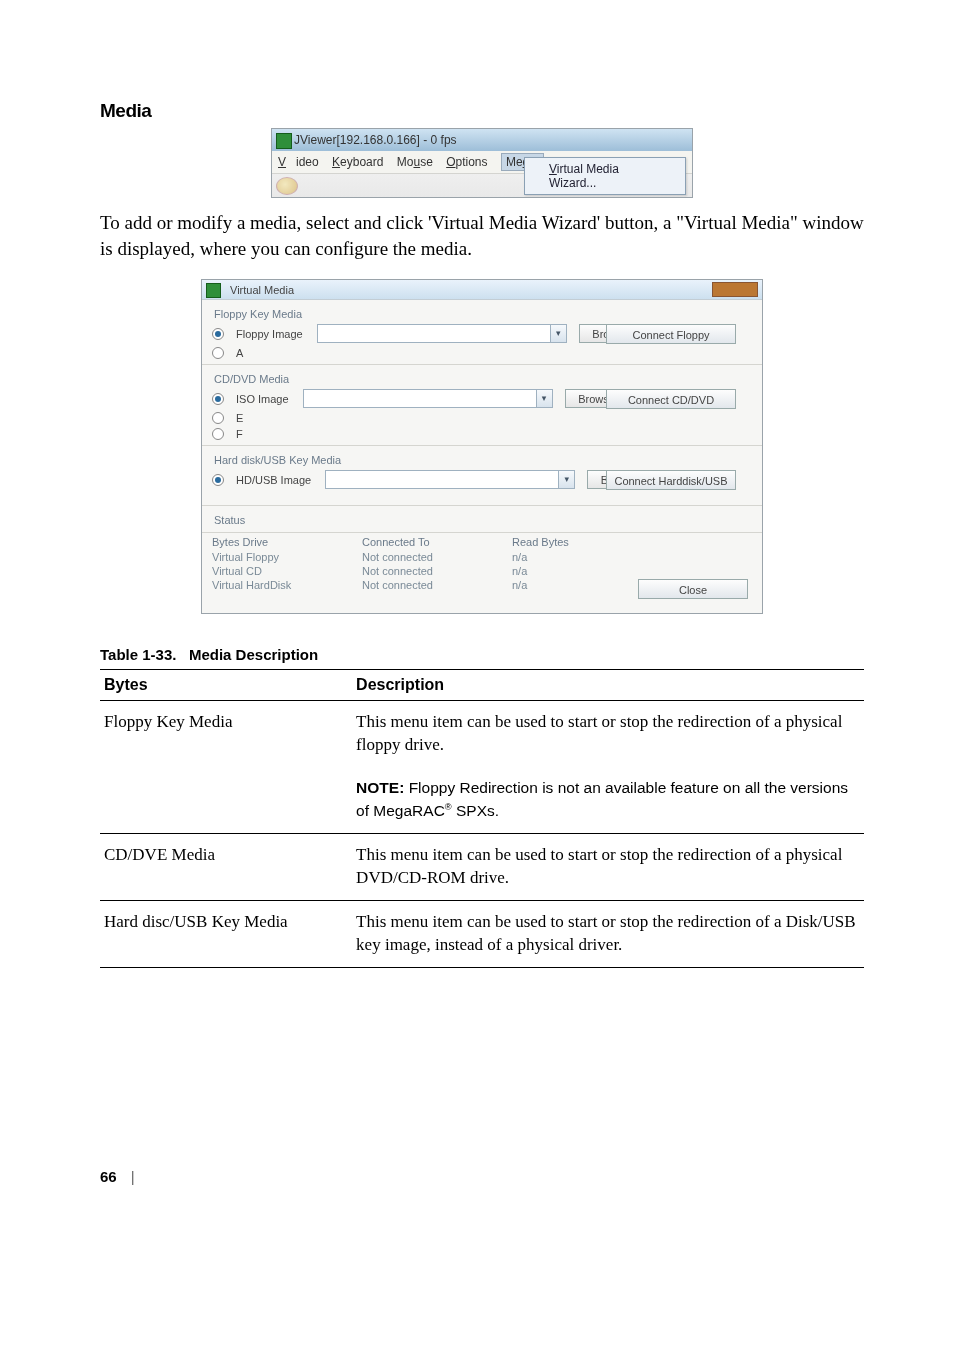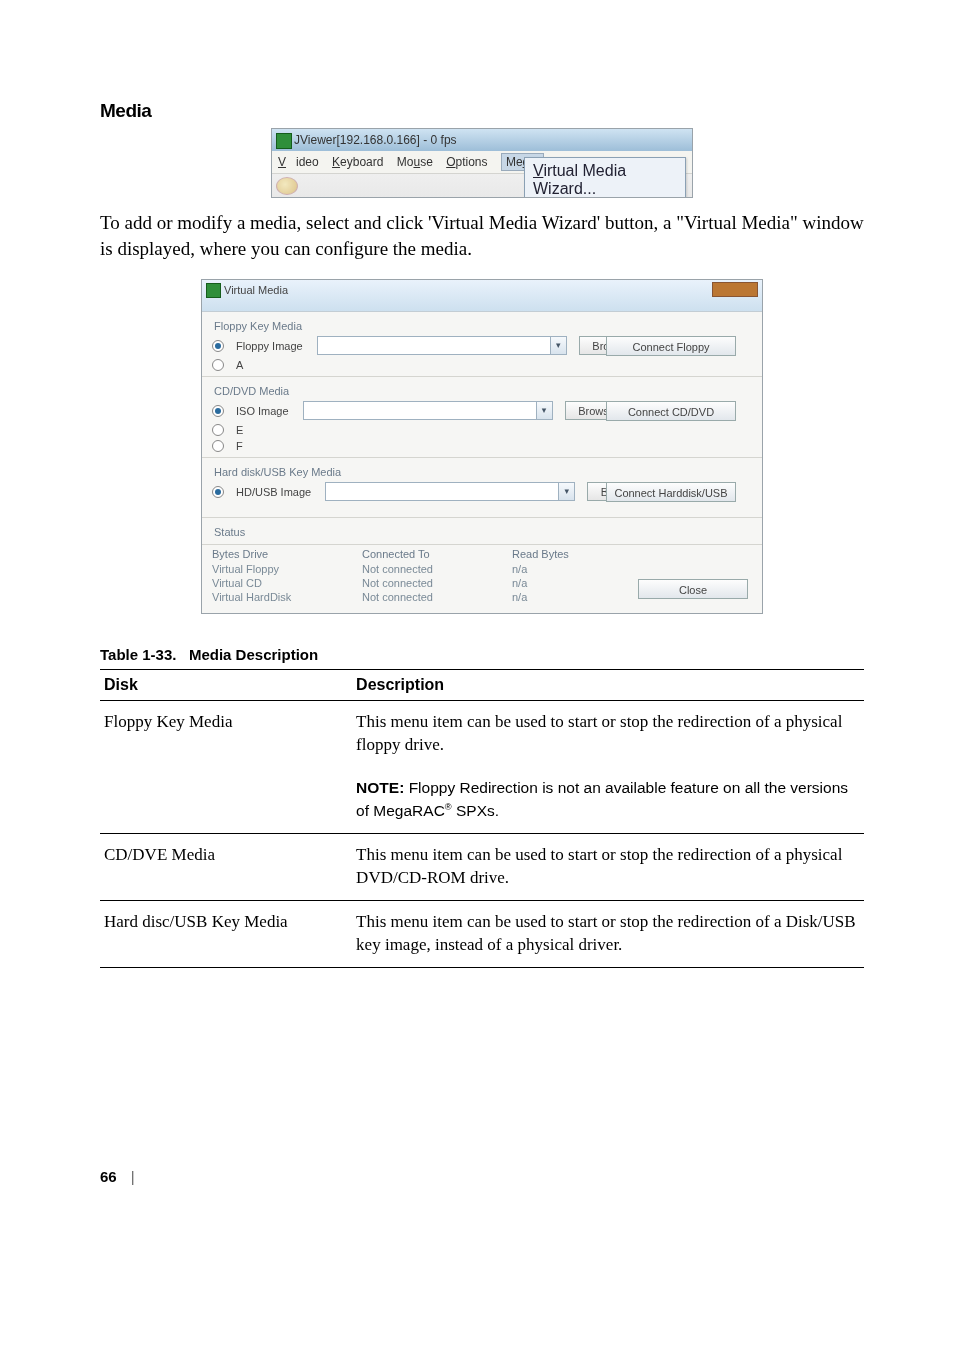--- a/index.html
+++ b/index.html
@@ -57,21 +57,21 @@
     color: #333;
     padding-left: 6px;
     background: #f4f4f0;
     border-bottom:1px solid #d4d4d0;
   }
   .menubar-row span { margin-right: 10px; }
   .menubar-row .sel { background:#c7d7e6; padding:1px 4px; border:1px solid #9ab; }
   .menubar-sub {
     position:absolute; right:6px; top:28px;
     width:162px; background:#edf2f8; border:1px solid #8aa0b4;
-    font-size:16px; color:#223; padding:4px 8px;
+    font-size:12px; color:#223; padding:4px 24px;
     box-shadow:1px 1px 2px rgba(0,0,0,.15);
   }
   .menubar-below {
     position:absolute; left:4px; top:48px; width:22px; height:18px;
     background: radial-gradient(circle at 40% 40%, #f7e7a2, #d4aa4a);
     border-radius:50%;
     border:1px solid #b88;
     opacity:.6;
   }
   
@@ -79,23 +79,23 @@
     width: 562px; height: 335px;
     margin: 4px auto 24px auto;
     background: #f6f6f4;
     border: 1px solid #9aa3aa;
     position: relative;
     font-size: 11px;
     color: #444;
     overflow:hidden;
   }
   .dialog-title {
-    height: 32px; line-height:20px;
+    height: 20px; line-height:20px;
     background: linear-gradient(#e9f2fb,#cde0ef);
-    padding-left: 22px;
+    padding-left: 28px;
     position:relative;
     border-bottom:1px solid #c3cdd4;
   }
   .dialog-title::before {
     content:""; position:absolute; left:4px; top:3px; width:13px; height:13px;
     background:#2f8f3a; border:1px solid #155d1c;
   }
   .dlg-closebox { position:absolute; right:4px; top:2px; width:46px; height:15px; background:#b73; border:1px solid #853; }
   .dlg-section-label { color:#6a7a8a; padding:8px 0 2px 12px; }
   .dlg-row { display:flex; align-items:center; padding:2px 10px; gap:12px; }
@@ -262,21 +262,21 @@
     <span class="dlg-close">Close</span>
   </div>
 
   <div class="tbl-caption">
     <span>Table 1-33.</span>&nbsp;&nbsp;&nbsp;<span>Media Description</span>
   </div>
 
   <table class="desc">
     <thead>
       <tr>
-        <th>Disk</th>
+        <th>Bytes</th>
         <th>Description</th>
       </tr>
     </thead>
     <tbody>
       <tr>
         <td class="col1" rowspan="2" style="border-bottom:1px solid #000;">Floppy Key Media</td>
         <td style="border-bottom:0;">This menu item can be used to start or stop the redirection of a physical floppy drive.</td>
       </tr>
       <tr class="midline">
         <td>

